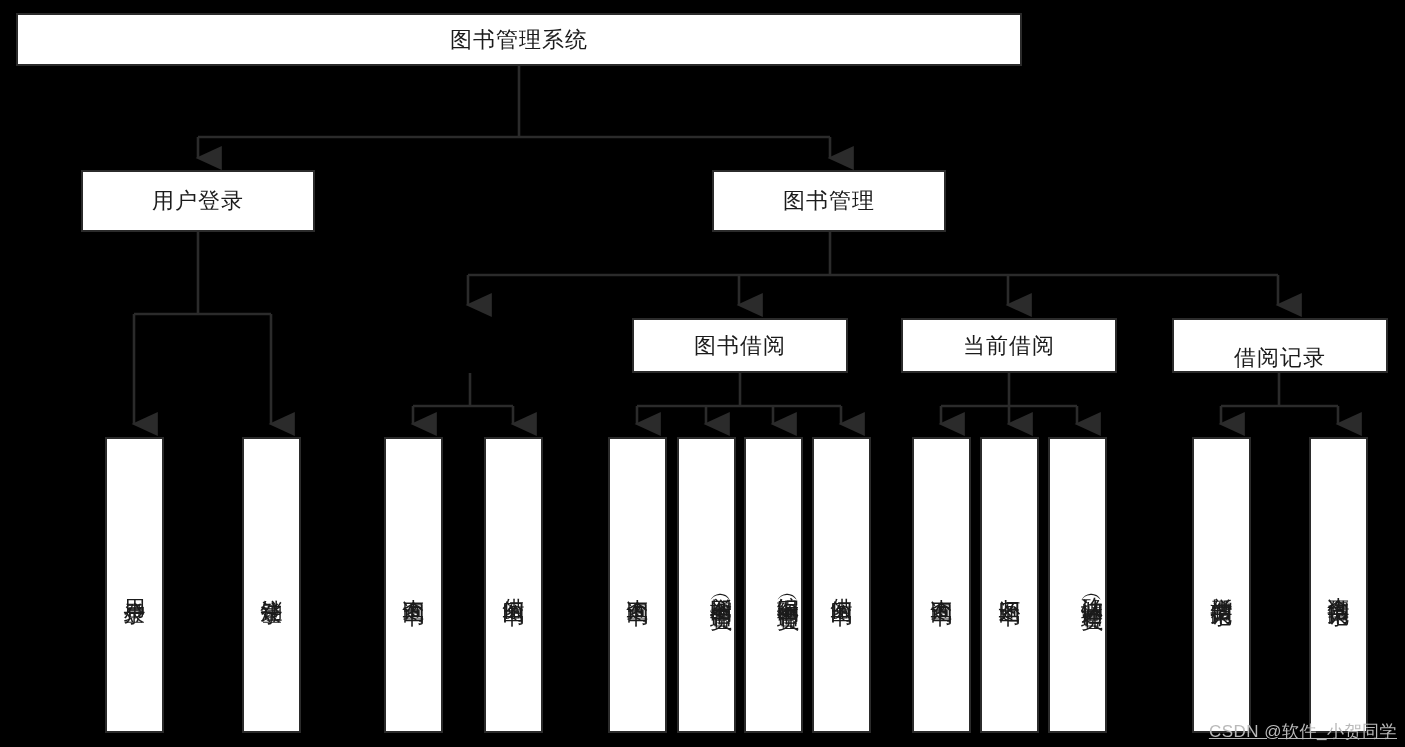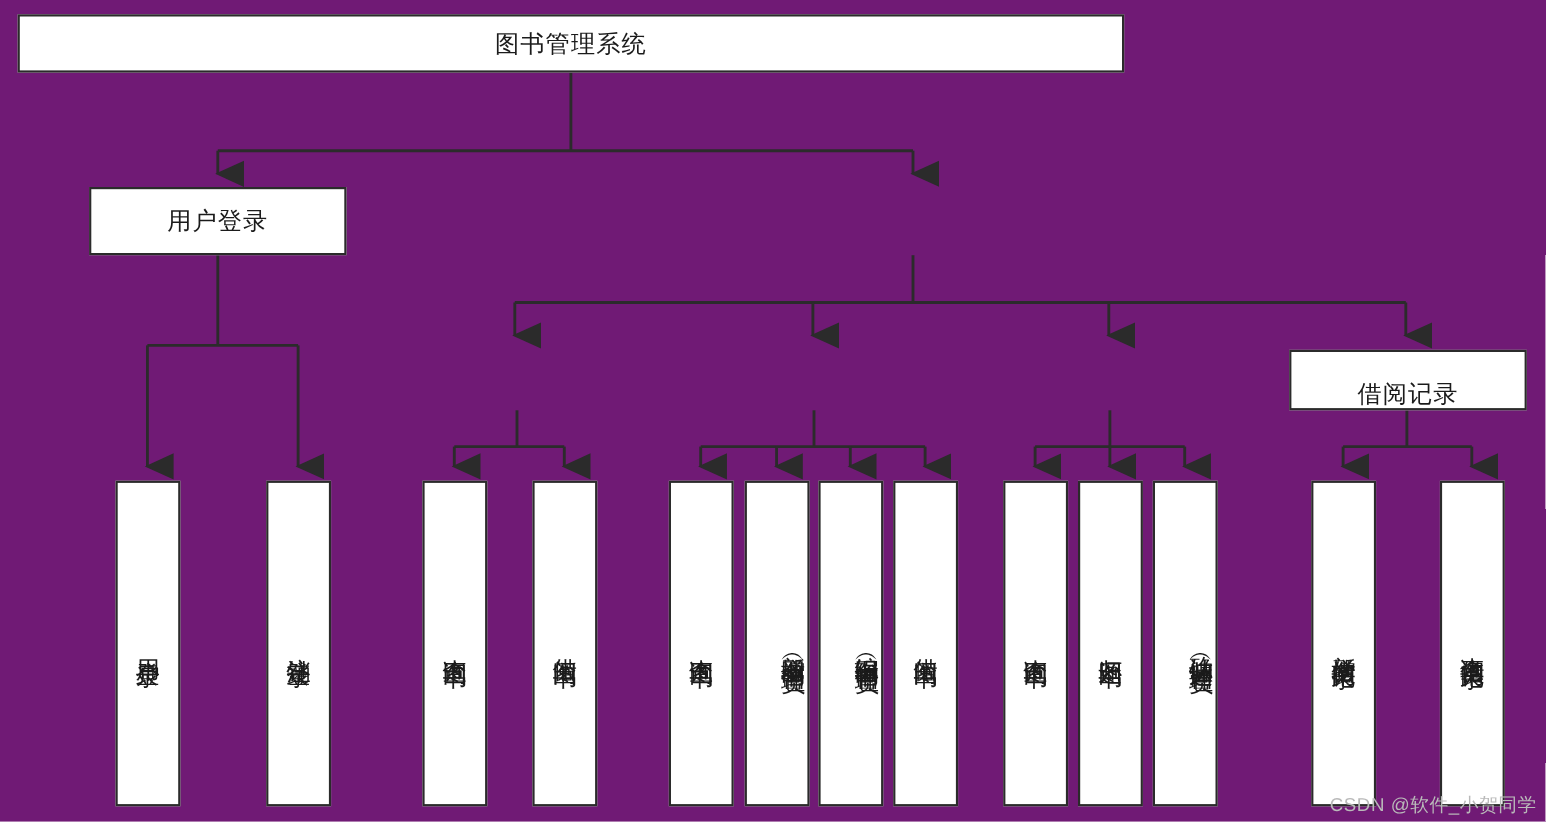--- a/index.html
+++ b/index.html
@@ -7,21 +7,21 @@
     padding: 0;
     background: #ffffff;
   }
   body {
     font-family: "Liberation Sans", "DejaVu Sans", sans-serif;
   }
   #canvas {
     position: relative;
     width: 1405px;
     height: 747px;
-    background: #701a75;
+    background: #000000;
     overflow: hidden;
   }
   svg#wires {
     position: absolute;
     left: 0;
     top: 0;
     width: 1405px;
     height: 747px;
     pointer-events: none;
   }
@@ -59,20 +59,21 @@
     white-space: pre;
   }
   .watermark {
     position: absolute;
     right: 8px;
     bottom: 4px;
     font-size: 17px;
     color: #b9b9b9;
     letter-spacing: 0.5px;
     white-space: nowrap;
+    text-decoration: underline;
   }
 </style>
 </head>
 <body>
 
 <div id="canvas">
 
   <svg id="wires" viewBox="0 0 1405 747">
     <defs>
       <marker id="arrow" viewBox="0 0 12 12" refX="6" refY="10" markerWidth="11" markerHeight="11" orient="auto-start-reverse">
@@ -125,21 +126,30 @@
     </g>
   </svg>
 
   <div class="node h" style="left:16px; top:13px; width:1006px; height:53px;">
     <span class="node-label">图书管理系统</span>
   </div>
 
   <div class="node h" style="left:81px; top:170px; width:234px; height:62px;">
     <span class="node-label">用户登录</span>
   </div>
+  <div class="node h" style="left:712px; top:170px; width:234px; height:62px;">
+    <span class="node-label">图书管理</span>
+  </div>
 
+  <div class="node h" style="left:632px; top:318px; width:216px; height:55px;">
+    <span class="node-label">图书借阅</span>
+  </div>
+  <div class="node h" style="left:901px; top:318px; width:216px; height:55px;">
+    <span class="node-label">当前借阅</span>
+  </div>
   <div class="node h" style="left:1172px; top:318px; width:216px; height:55px;align-items:flex-end;">
     <span class="node-label">借阅记录</span>
   </div>
 
   <div class="node v mid" style="left:105px; top:437px; width:59px; height:296px;">
     <span class="node-label">用户登录</span>
   </div>
   <div class="node v mid" style="left:242px; top:437px; width:59px; height:296px;">
     <span class="node-label">注销登录</span>
   </div>

